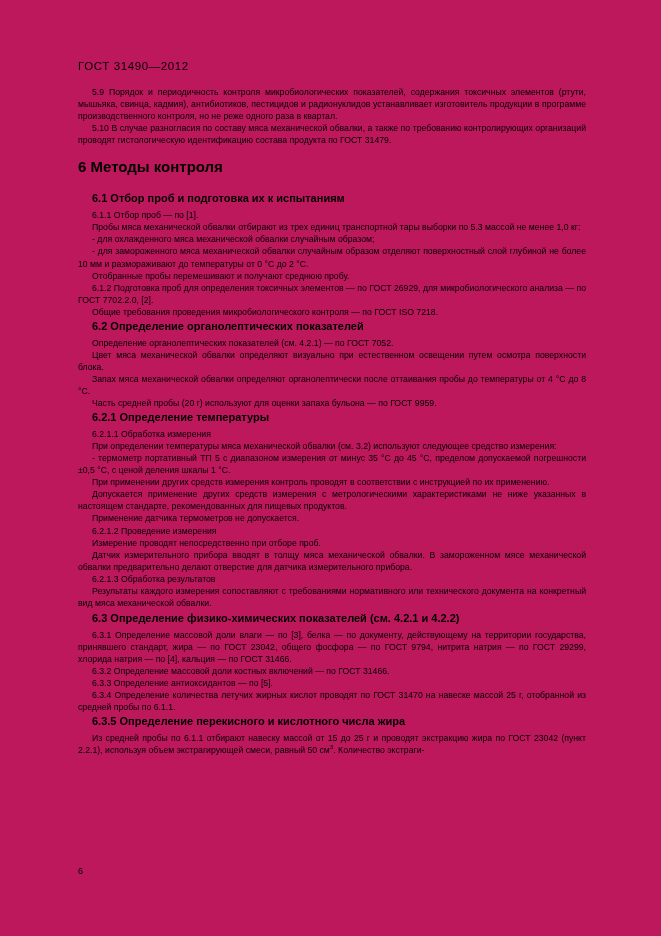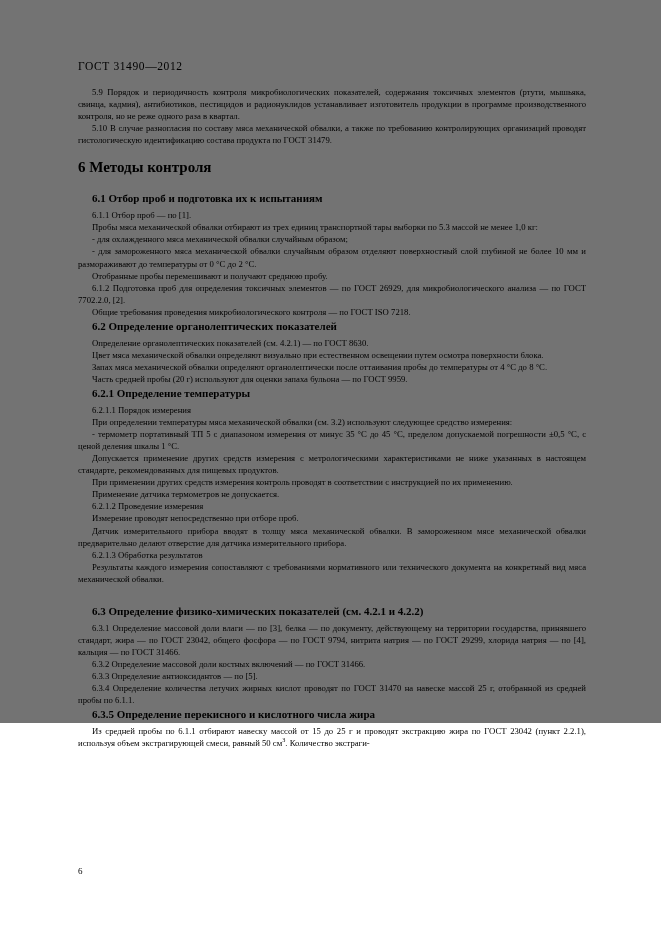--- a/index.html
+++ b/index.html
@@ -12,23 +12,22 @@
     height: 936px;
     position: relative;
     font-family: "Liberation Sans", sans-serif;
     color: #000000;
     overflow: hidden;
   }
   .page {
     position: absolute;
     left: 0; top: 0;
     width: 661px;
-    height: 723px;
-    background: #737373;
-    font-family: Liberation Serif, serif;
+    height: 936px;
+    background: #be185d;
   }
   .header {
     position: absolute;
     left: 78px;
     top: 60px;
     font-size: 11.5px;
     letter-spacing: 0.6px;
     font-weight: 400;
   }
   .content {
@@ -102,41 +101,41 @@
     <p class="ind">Пробы мяса механической обвалки отбирают из трех единиц транспортной тары выборки по 5.3 массой не менее 1,0 кг:</p>
     <p class="ind">- для охлажденного мяса механической обвалки случайным образом;</p>
     <p class="ind">- для замороженного мяса механической обвалки случайным образом отделяют поверхностный слой глубиной не более 10 мм и размораживают до температуры от 0 °С до 2 °С.</p>
     <p class="ind">Отобранные пробы перемешивают и получают среднюю пробу.</p>
     <p class="ind">6.1.2  Подготовка проб для определения токсичных элементов — по ГОСТ 26929, для микробиологического анализа — по ГОСТ 7702.2.0, [2].</p>
     <p class="ind">Общие требования проведения микробиологического контроля — по ГОСТ ISO 7218.</p>
 
     <p class="h2 gap-s" style="margin-top:2px">6.2  Определение органолептических показателей</p>
 
     <div class="spacer-5"></div>
-    <p class="ind">Определение органолептических показателей (см. 4.2.1) — по ГОСТ 8630.</p>
+    <p class="ind">Определение органолептических показателей (см. 4.2.1) — по ГОСТ 7052.</p>
     <p class="ind">Цвет мяса механической обвалки определяют визуально при естественном освещении путем осмотра поверхности блока.</p>
     <p class="ind">Запах мяса механической обвалки определяют органолептически после оттаивания пробы до температуры от 4 °С до 8 °С.</p>
     <p class="ind">Часть средней пробы (20 г) используют для оценки запаха бульона — по ГОСТ 9959.</p>
 
     <p class="h3" style="margin-top:2px">6.2.1  Определение температуры</p>
 
     <div class="spacer-5"></div>
-    <p class="ind">6.2.1.1  Порядок измерения</p>
+    <p class="ind">6.2.1.1  Обработка измерения</p>
     <p class="ind">При определении температуры мяса механической обвалки (см. 3.2) используют следующее средство измерения:</p>
     <p class="ind">- термометр портативный ТП 5 с диапазоном измерения от минус 35 °С до 45 °С, пределом допускаемой погрешности ±0,5 °С, с ценой деления шкалы 1 °С.</p>
+    <p class="ind">При применении других средств измерения контроль проводят в соответствии с инструкцией по их применению.</p>
     <p class="ind">Допускается применение других средств измерения с метрологическими характеристиками не ниже указанных в настоящем стандарте, рекомендованных для пищевых продуктов.</p>
-    <p class="ind">При применении других средств измерения контроль проводят в соответствии с инструкцией по их применению.</p>
     <p class="ind">Применение датчика термометров не допускается.</p>
     <p class="ind">6.2.1.2  Проведение измерения</p>
     <p class="ind">Измерение проводят непосредственно при отборе проб.</p>
     <p class="ind">Датчик измерительного прибора вводят в толщу мяса механической обвалки. В замороженном мясе механической обвалки предварительно делают отверстие для датчика измерительного прибора.</p>
     <p class="ind">6.2.1.3  Обработка результатов</p>
     <p class="ind">Результаты каждого измерения сопоставляют с требованиями нормативного или технического документа на конкретный вид мяса механической обвалки.</p>
 
-    <p class="h2" style="margin-top:20px">6.3  Определение физико-химических показателей (см. 4.2.1 и 4.2.2)</p>
+    <p class="h2" style="margin-top:3px">6.3  Определение физико-химических показателей (см. 4.2.1 и 4.2.2)</p>
 
     <div class="spacer-5"></div>
     <p class="ind">6.3.1  Определение массовой доли влаги — по [3], белка — по документу, действующему на территории государства, принявшего стандарт, жира — по ГОСТ 23042, общего фосфора — по ГОСТ 9794, нитрита натрия — по ГОСТ 29299, хлорида натрия — по [4], кальция — по ГОСТ 31466.</p>
     <p class="ind">6.3.2  Определение массовой доли костных включений — по ГОСТ 31466.</p>
     <p class="ind">6.3.3  Определение антиоксидантов — по [5].</p>
     <p class="ind">6.3.4  Определение количества летучих жирных кислот проводят по ГОСТ 31470 на навеске массой 25 г, отобранной из средней пробы по 6.1.1.</p>
 
     <p class="h3" style="margin-top:2px">6.3.5  Определение перекисного и кислотного числа жира</p>
 
     <div class="spacer-5"></div>

